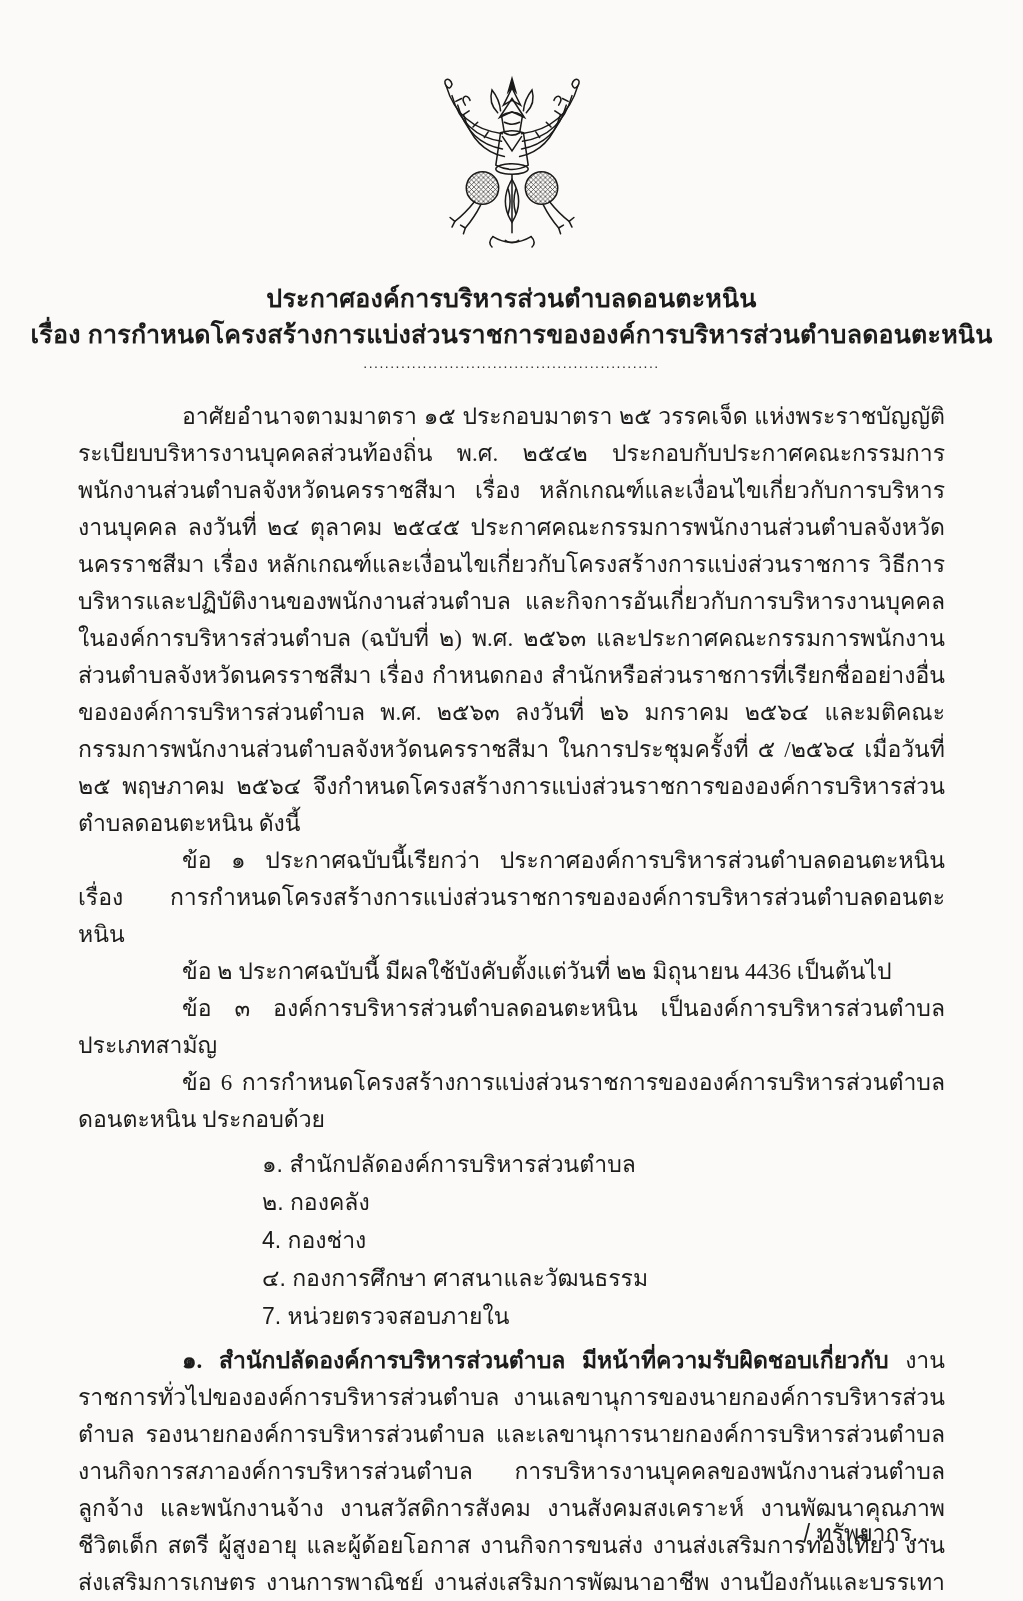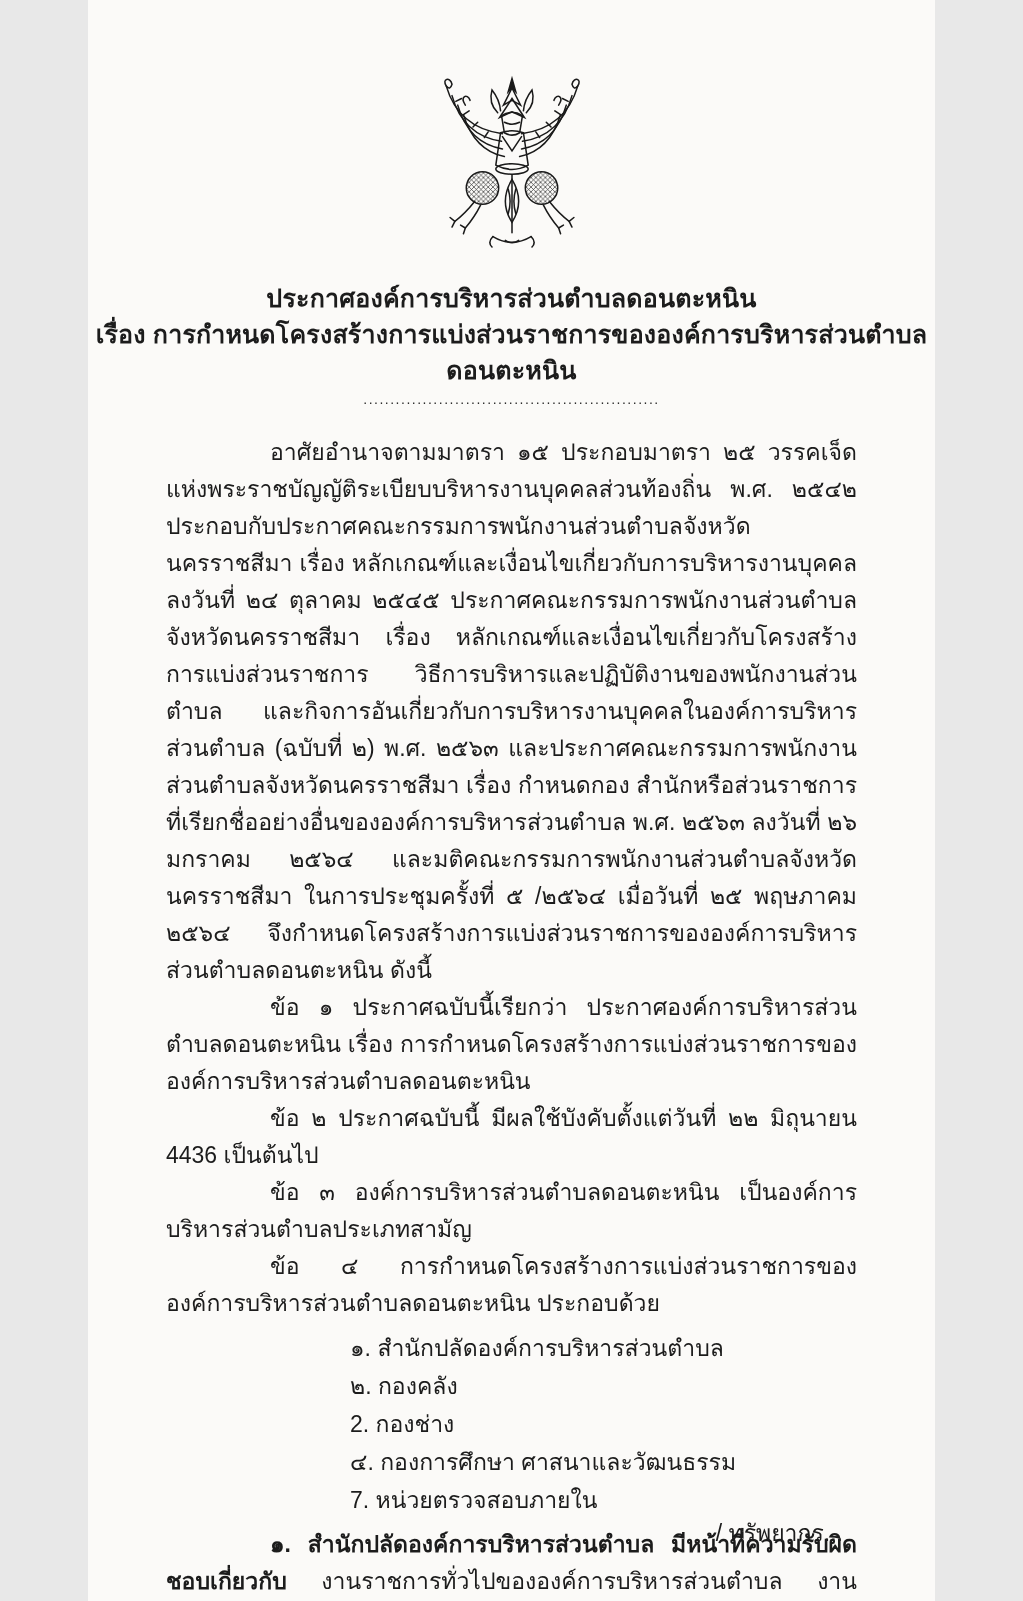--- a/index.html
+++ b/index.html
@@ -1,18 +1,18 @@
 <!DOCTYPE html>
 <html lang="th"><head>
 <meta charset="utf-8">
 <style>
   html,body{margin:0;padding:0;background:#e8e8e8;}
   .page{
     position:relative;
-    width:847px;height:1601px;
+    width:1023px;height:1601px;
     margin:0 auto;
     background:#fbfaf8;
     font-family:"Liberation Sans",sans-serif;
     color:#1c1c1c;
     overflow:hidden;
     box-sizing:border-box;
   }
   .emblem-wrap{
     padding-top:70px;
     display:flex;justify-content:center;
@@ -34,21 +34,21 @@
     margin-top:2px;
     line-height:18px;
   }
   .content{
     margin:26px 78px 0 78px;
     font-size:23px;
     line-height:37px;
     text-align:justify;
   }
   .para{margin:0;}
-  .indent{text-indent:104px;}
+  .indent{text-indent:104px;font-family:Liberation Serif, serif;}
   .org-list{
     list-style:none;
     margin:7px;
     padding:0 0 0 177px;
   }
   .org-list li{line-height:38px;}
   .section-lead{font-weight:bold;}
   .footer-marker{
     position:absolute;
     right:92px;
@@ -133,26 +133,26 @@
     <div class="title-line">เรื่อง  การกำหนดโครงสร้างการแบ่งส่วนราชการขององค์การบริหารส่วนตำบลดอนตะหนิน</div>
     <div class="divider">.......................................................</div>
   </div>
 
   <div class="content">
     <p class="para indent">อาศัยอำนาจตามมาตรา ๑๕ ประกอบมาตรา ๒๕ วรรคเจ็ด แห่งพระราชบัญญัติระเบียบบริหารงานบุคคลส่วนท้องถิ่น พ.ศ. ๒๕๔๒  ประกอบกับประกาศคณะกรรมการพนักงานส่วนตำบลจังหวัดนครราชสีมา เรื่อง หลักเกณฑ์และเงื่อนไขเกี่ยวกับการบริหารงานบุคคล  ลงวันที่ ๒๔ ตุลาคม ๒๕๔๕ ประกาศคณะกรรมการพนักงานส่วนตำบลจังหวัดนครราชสีมา เรื่อง หลักเกณฑ์และเงื่อนไขเกี่ยวกับโครงสร้างการแบ่งส่วนราชการ วิธีการบริหารและปฏิบัติงานของพนักงานส่วนตำบล และกิจการอันเกี่ยวกับการบริหารงานบุคคลในองค์การบริหารส่วนตำบล (ฉบับที่ ๒) พ.ศ. ๒๕๖๓ และประกาศคณะกรรมการพนักงานส่วนตำบลจังหวัดนครราชสีมา เรื่อง กำหนดกอง สำนักหรือส่วนราชการที่เรียกชื่ออย่างอื่นขององค์การบริหารส่วนตำบล พ.ศ. ๒๕๖๓ ลงวันที่ ๒๖ มกราคม ๒๕๖๔  และมติคณะกรรมการพนักงานส่วนตำบลจังหวัดนครราชสีมา  ในการประชุมครั้งที่ ๕ /๒๕๖๔ เมื่อวันที่ ๒๕ พฤษภาคม ๒๕๖๔ จึงกำหนดโครงสร้างการแบ่งส่วนราชการขององค์การบริหารส่วนตำบลดอนตะหนิน ดังนี้</p>
 
     <p class="para indent">ข้อ ๑ ประกาศฉบับนี้เรียกว่า ประกาศองค์การบริหารส่วนตำบลดอนตะหนิน  เรื่อง การกำหนดโครงสร้างการแบ่งส่วนราชการขององค์การบริหารส่วนตำบลดอนตะหนิน</p>
     <p class="para indent">ข้อ ๒ ประกาศฉบับนี้  มีผลใช้บังคับตั้งแต่วันที่  ๒๒ มิถุนายน 4436 เป็นต้นไป</p>
     <p class="para indent">ข้อ ๓ องค์การบริหารส่วนตำบลดอนตะหนิน เป็นองค์การบริหารส่วนตำบลประเภทสามัญ</p>
-    <p class="para indent">ข้อ ๔ การกำหนดโครงสร้างการแบ่งส่วนราชการขององค์การบริหารส่วนตำบลดอนตะหนิน ประกอบด้วย</p>
+    <p class="para indent">ข้อ 6 การกำหนดโครงสร้างการแบ่งส่วนราชการขององค์การบริหารส่วนตำบลดอนตะหนิน ประกอบด้วย</p>
 
     <ul class="org-list">
       <li>๑. สำนักปลัดองค์การบริหารส่วนตำบล</li>
       <li>๒. กองคลัง</li>
-      <li>2. กองช่าง</li>
+      <li>4. กองช่าง</li>
       <li>๔. กองการศึกษา ศาสนาและวัฒนธรรม</li>
       <li>7. หน่วยตรวจสอบภายใน</li>
     </ul>
 
     <p class="para indent"><b class="section-lead">๑. สำนักปลัดองค์การบริหารส่วนตำบล มีหน้าที่ความรับผิดชอบเกี่ยวกับ</b><span> งานราชการทั่วไปขององค์การบริหารส่วนตำบล งานเลขานุการของนายกองค์การบริหารส่วนตำบล รองนายกองค์การบริหารส่วนตำบล และเลขานุการนายกองค์การบริหารส่วนตำบล งานกิจการสภาองค์การบริหารส่วนตำบล การบริหารงานบุคคลของพนักงานส่วนตำบล ลูกจ้าง และพนักงานจ้าง งานสวัสดิการสังคม งานสังคมสงเคราะห์ งานพัฒนาคุณภาพชีวิตเด็ก สตรี ผู้สูงอายุ และผู้ด้อยโอกาส งานกิจการขนส่ง งานส่งเสริมการท่องเที่ยว งานส่งเสริมการเกษตร งานการพาณิชย์ งานส่งเสริมการพัฒนาอาชีพ งานป้องกันและบรรเทาสาธารณภัย งานเทศกิจ งานรักษาความสงบเรียบร้อย งานจราจร งานวิเทศสัมพันธ์ งานประชาสัมพันธ์ งานส่งเสริมและพัฒนาเทคโนโลยีสารสนเทศ งานนิติการ งานการเลือกตั้ง งานคุ้มครอง ดูแลและบำรุงรักษา</span></p>
   </div>
 
   <div class="footer-marker">/ ทรัพยากร...</div>
 
 </div>

